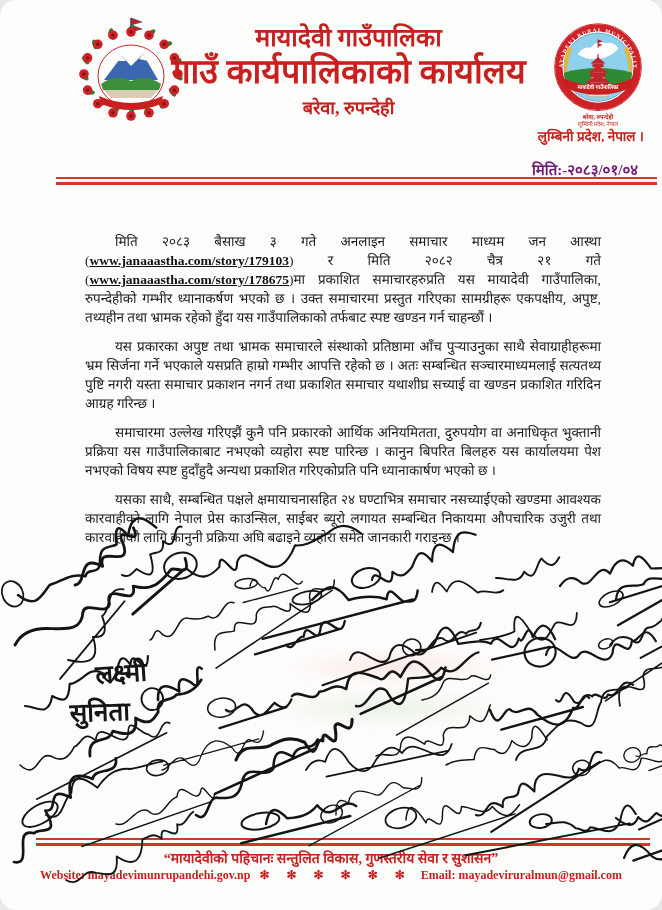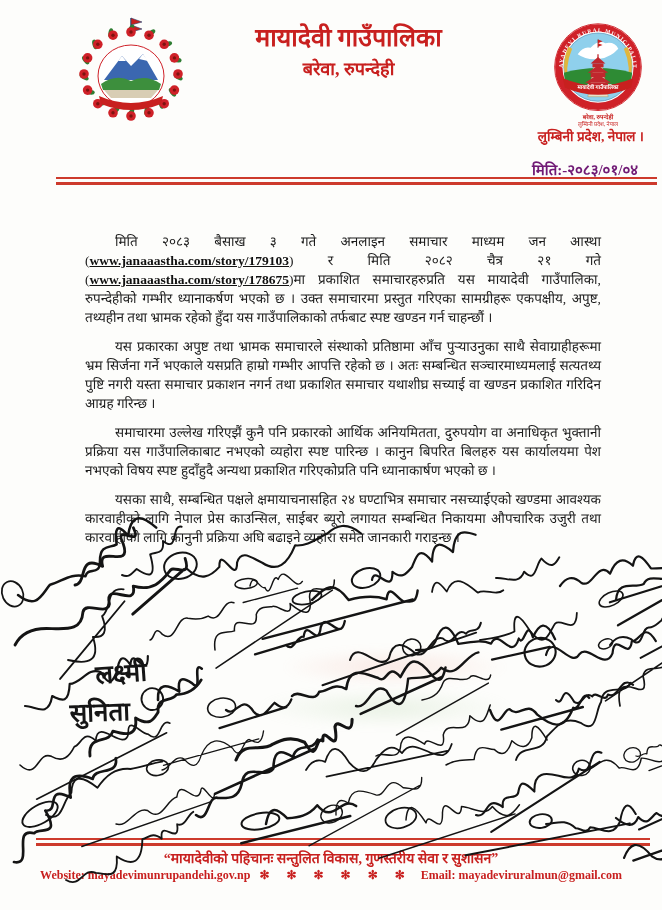--- a/index.html
+++ b/index.html
@@ -1,20 +1,21 @@
 <!DOCTYPE html>
 <html style="--brand-red: #c8201f; --rule-red: #cd3a2c;"><head>
 <meta charset="utf-8">
 <style>
   html,body{margin:0;padding:0;background:#e9e9e9;}
   .page{
     position:relative;width:662px;height:910px;margin:0 auto;
     background:#fdfdfb;overflow:hidden;
     font-family:"Liberation Serif","DejaVu Serif",serif;
     color:#1b1b1b;
+    border-radius:16px;
   }
   
   .header{position:absolute;left:0;top:0;width:662px;height:190px;}
   .emblem{position:absolute;left:70px;top:16px;}
   .seal{position:absolute;right:16px;top:20px;}
   .titles{position:absolute;left:120px;right:85px;top:24px;text-align:center;}
   .t1{font-size:25px;font-weight:bold;color:var(--brand-red);line-height:1.1;}
   .t2{font-size:34px;font-weight:bold;color:var(--brand-red);line-height:1.15;}
   .t3{font-size:18px;font-weight:bold;color:var(--brand-red);margin-top:4px;}
   .province{position:absolute;right:18px;top:127px;font-size:13.5px;font-weight:bold;color:var(--brand-red);}
@@ -117,20 +118,21 @@
         <path d="M48 45 L52 40 L56 45 Z" fill="#ffffff"></path>
         <path d="M69 43 L73 38 L78 45 Z" fill="#ffffff"></path>
       </g>
       <path d="M31 68 Q46 57 61 65 Q76 58 91 68 L89 74 L33 74 Z" fill="#3d8f3d"></path>
       <path d="M34 74 L88 74 L81 82 L41 82 Z" fill="#d8cdb4"></path>
       <path d="M29 80 Q61 94 93 80 L91 88 Q61 100 31 88 Z" fill="#c8201f"></path>
     </svg>
 
     <div class="titles">
       <div class="t1">मायादेवी गाउँपालिका</div>
+      <div class="t2">गाउँ कार्यपालिकाको कार्यालय</div>
       <div class="t3">बरेवा, रुपन्देही</div>
     </div>
 
     <svg class="seal" width="96" height="122" viewBox="0 0 104 130">
       <circle cx="52" cy="50" r="47" fill="#ffffff" stroke="#cf2128" stroke-width="1"></circle>
       <circle cx="52" cy="50" r="42.5" fill="none" stroke="#cf2128" stroke-width="8"></circle>
       <path id="sealRing" d="M 14,50 A 38,38 0 1 1 90,50" fill="none"></path>
       <text font-size="6" font-weight="bold" fill="#ffffff" letter-spacing="1.2">
         <textPath href="#sealRing" startOffset="50%" text-anchor="middle">MAYADEVI RURAL MUNICIPALITY</textPath>
       </text>

